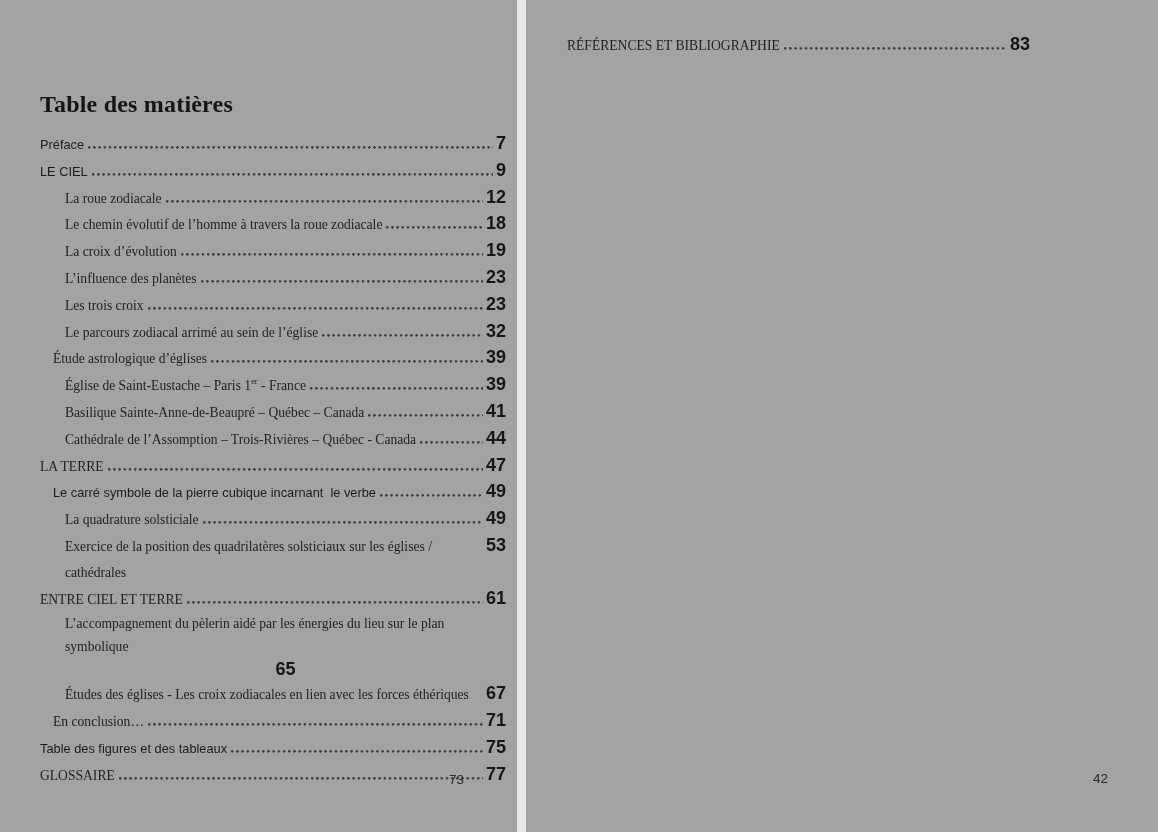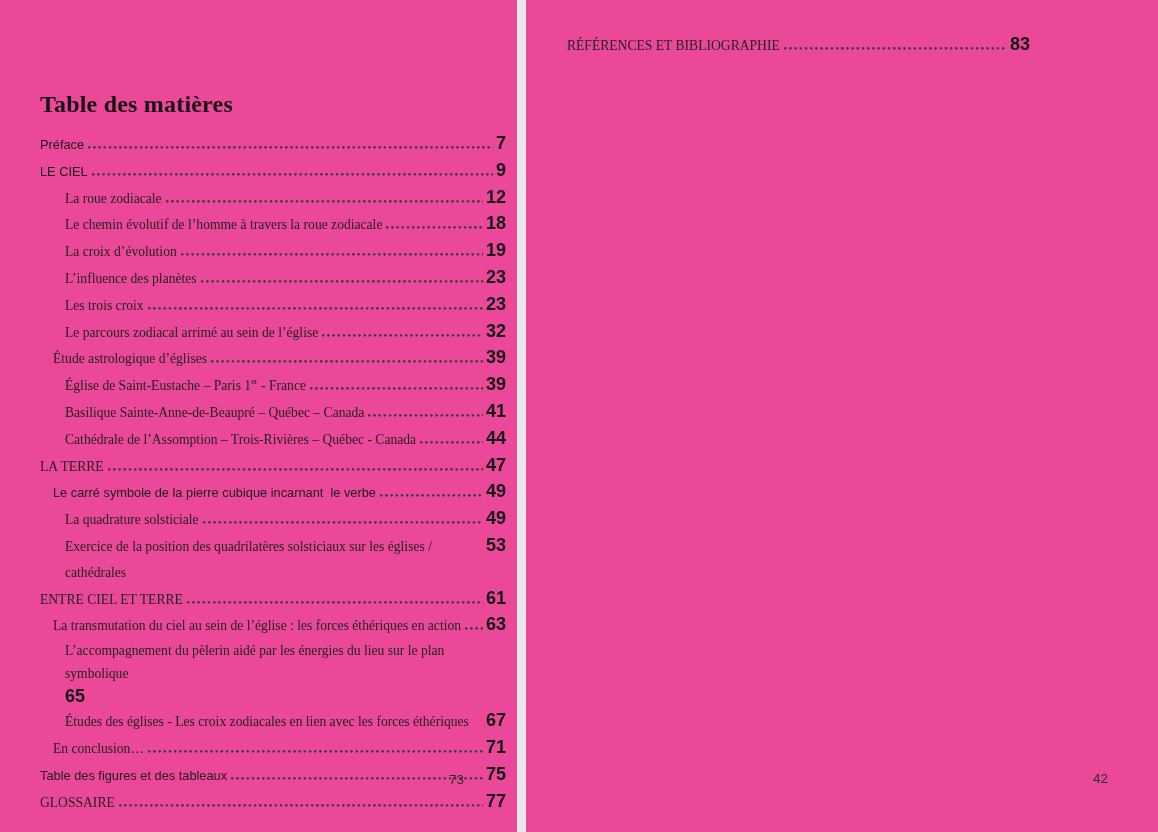--- a/index.html
+++ b/index.html
@@ -4,21 +4,21 @@
 <style>
   html, body { margin: 0; padding: 0; }
   body {
     width: 1158px; height: 832px;
     background: #ffffff;
     font-family: "Liberation Serif", "DejaVu Serif", serif;
     color: #1f1f1f;
     overflow: hidden;
   }
   .spread { display: flex; width: 1158px; height: 832px; }
-  .page { background: #ec4899; position: relative; }
+  .page { background: #a3a3a3; position: relative; }
   .page-left { width: 517px; }
   .gutter { width: 9px; background: #e8e8e8; }
   .page-right { flex: 1; }
 
   .toc-title {
     margin: 91px 0 0 40px;
     font-size: 24px;
     font-weight: 700;
     color: #151515;
     letter-spacing: 0.2px;
@@ -59,21 +59,21 @@
 
   .pagenum {
     font-family: "Liberation Sans", "DejaVu Sans", sans-serif;
     font-weight: 700;
     font-size: 18px;
     color: #161616;
     white-space: nowrap;
   }
 
   .toc-row.wrap { display: block; line-height: 23px; }
-  .toc-row.wrap .pagenum.below { display: block; }
+  .toc-row.wrap .pagenum.below { display: block; text-align: center; }
 
   .right-header { margin: 32px 0 0 41px; width: 463px; }
 
   .folio {
     position: absolute;
     font-family: "Liberation Sans", "DejaVu Sans", sans-serif;
     font-size: 13.5px;
     color: #2b2b2b;
   }
   .folio-left  { right: 53px; bottom: 45px; }
@@ -164,25 +164,20 @@
         </div>
         <div class="toc-row lvl2 serif">
           <span class="label">Exercice de la position des quadrilatères solsticiaux sur les églises / cathédrales</span>
           <span class="toc-leader blank"></span>
           <span class="pagenum">53</span>
         </div>
         <div class="toc-row lvl0 serif">
           <span class="label">ENTRE CIEL ET TERRE</span>
           <span class="toc-leader"></span>
           <span class="pagenum">61</span>
-        </div>
-        <div class="toc-row lvl1 serif">
-          <span class="label">La transmutation du ciel au sein de l’église : les forces éthériques en action</span>
-          <span class="toc-leader"></span>
-          <span class="pagenum">63</span>
         </div>
         <div class="toc-row lvl2 serif wrap"><span class="label">L’accompagnement du pèlerin aidé par les énergies du lieu sur le plan symbolique</span><span class="pagenum below">65</span></div>
         <div class="toc-row lvl2 serif">
           <span class="label">Études des églises - Les croix zodiacales en lien avec les forces éthériques</span>
           <span class="toc-leader blank"></span>
           <span class="pagenum">67</span>
         </div>
         <div class="toc-row lvl1 serif">
           <span class="label">En conclusion…</span>
           <span class="toc-leader"></span>

